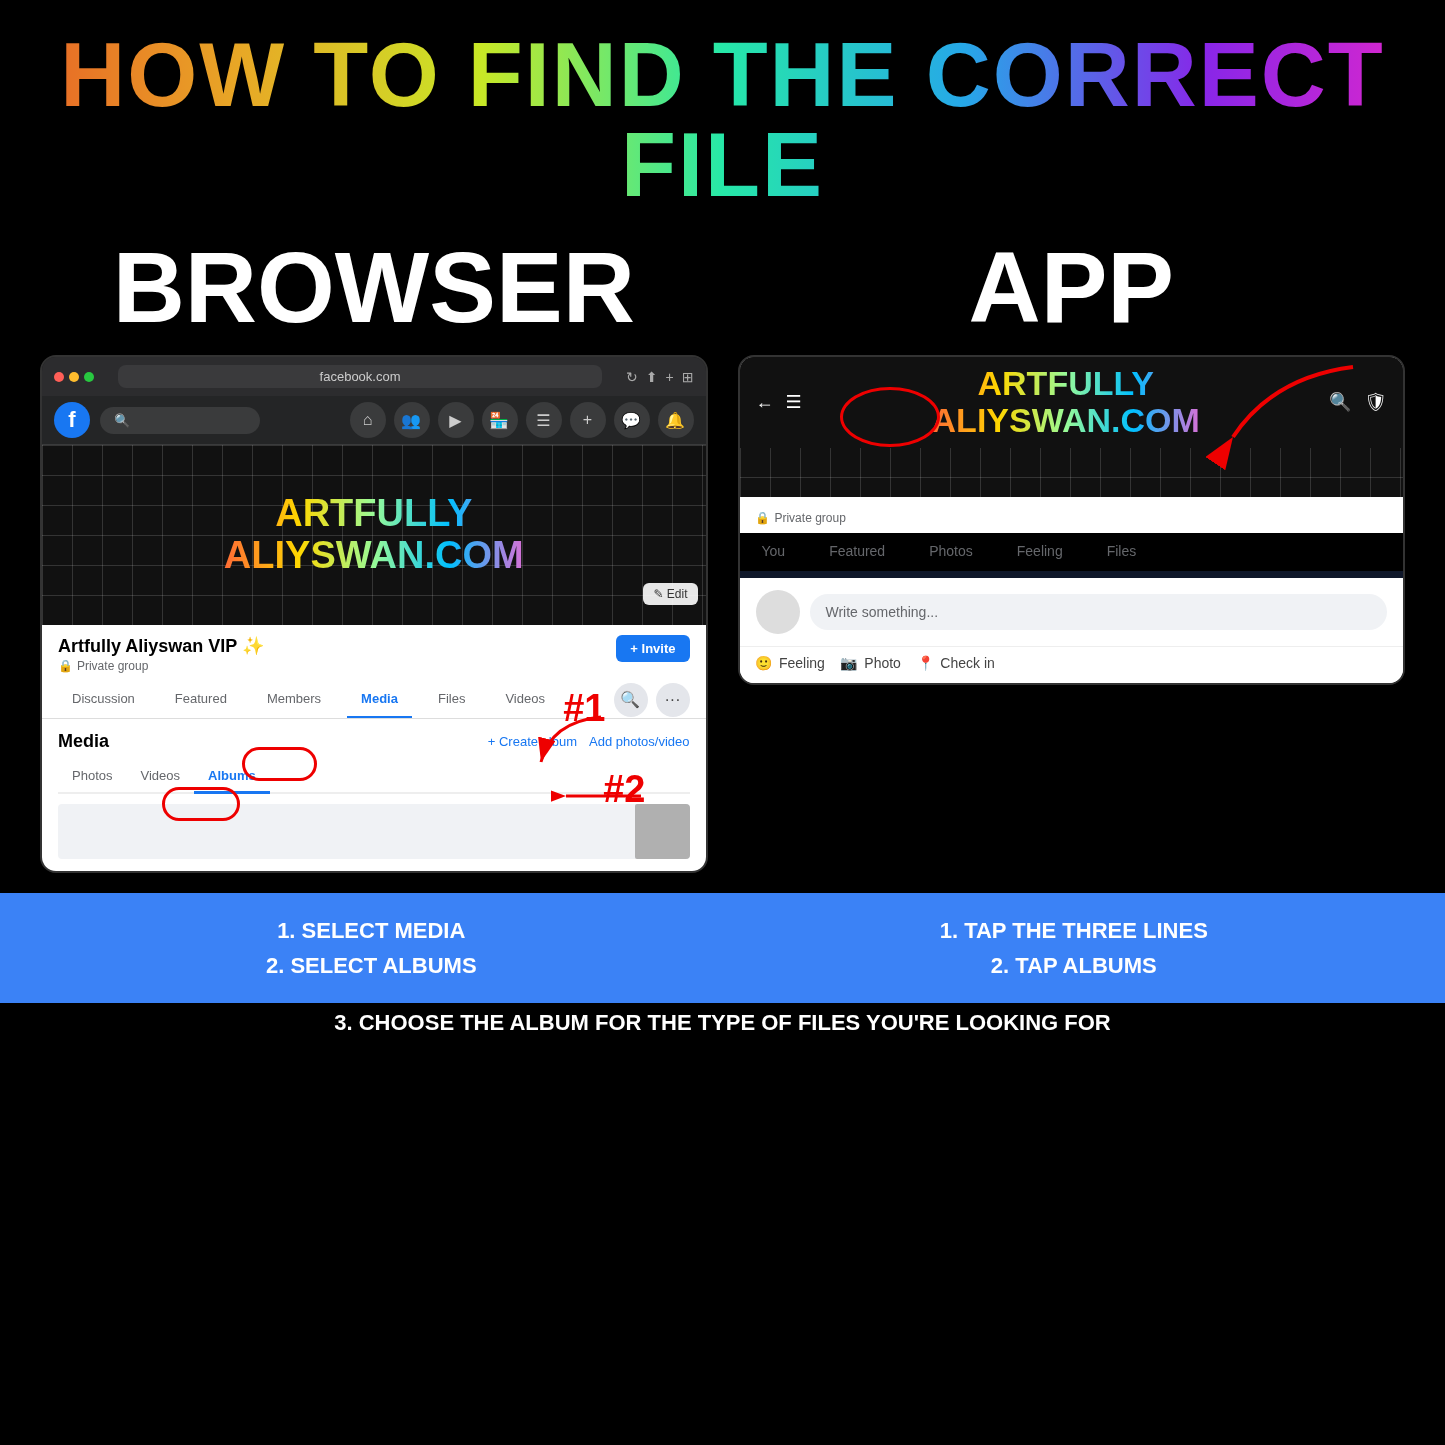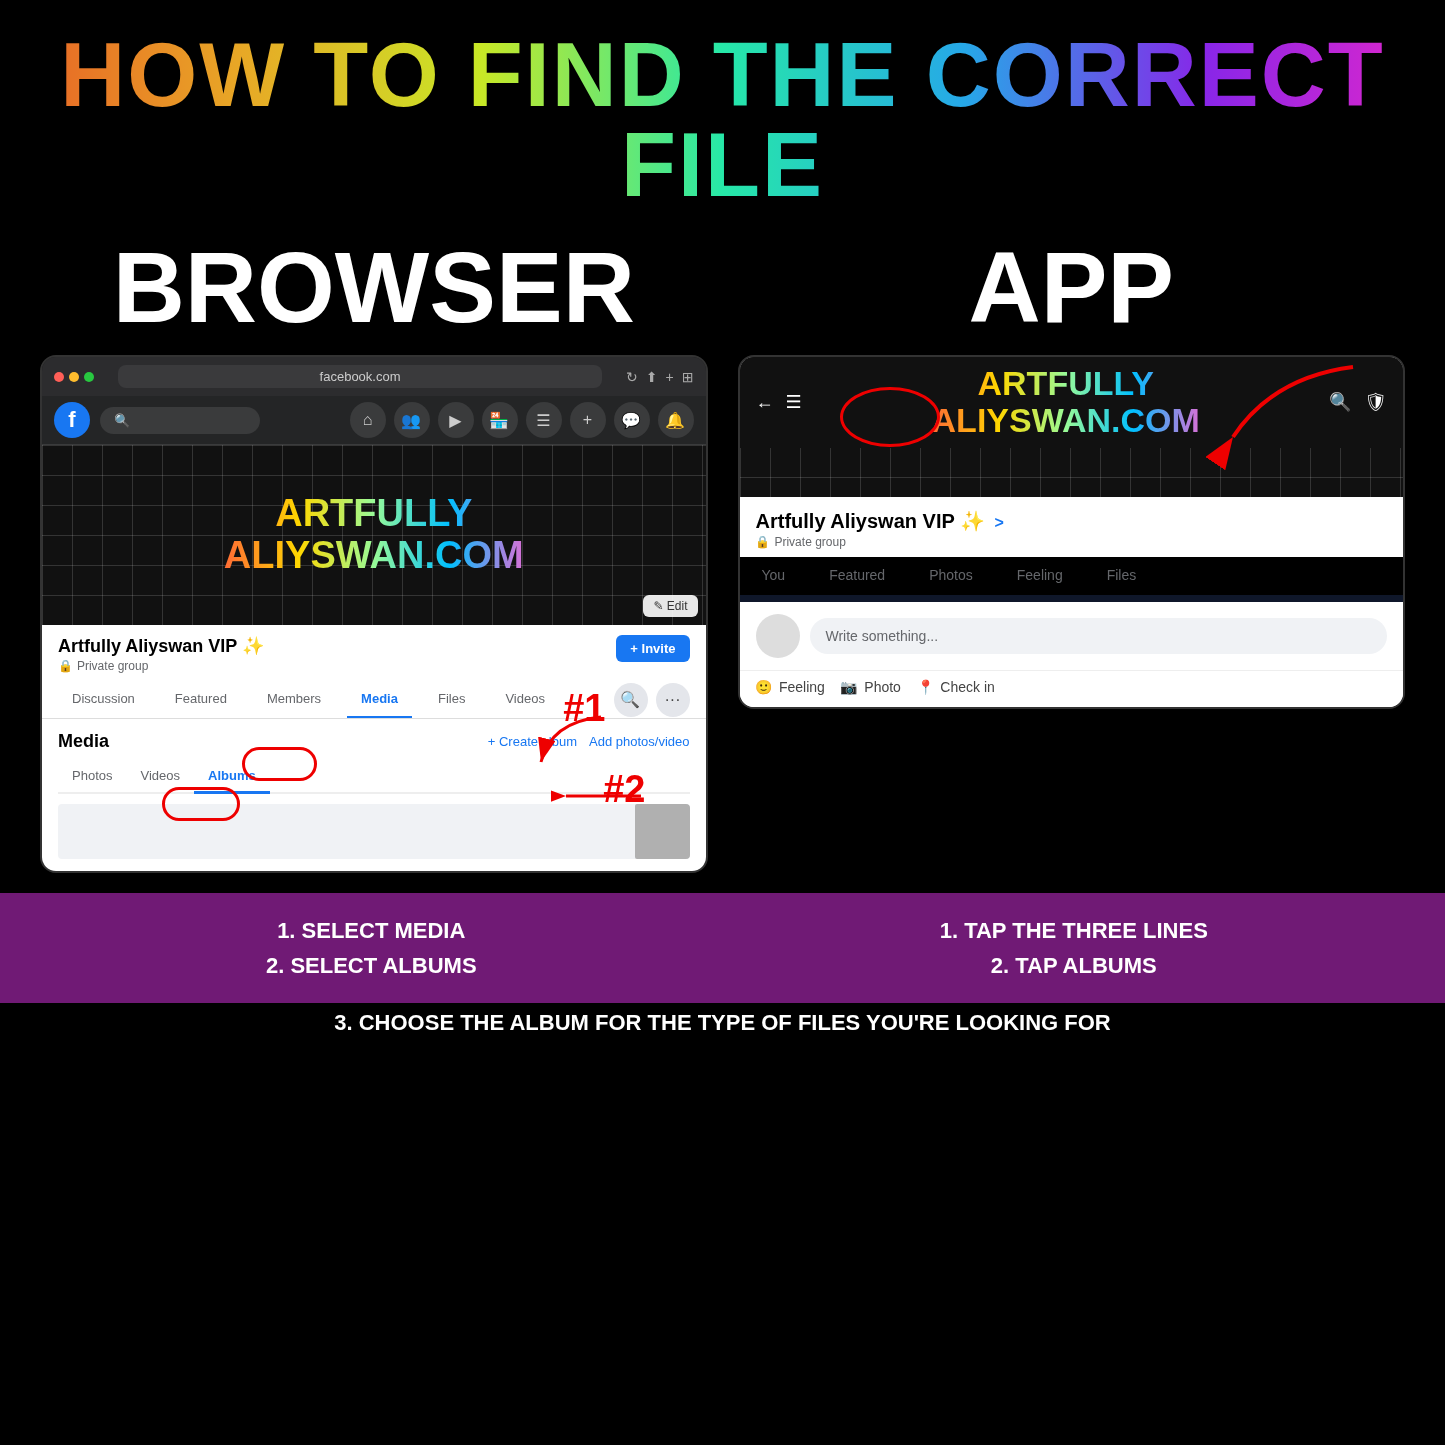--- a/index.html
+++ b/index.html
@@ -147,21 +147,21 @@
       background: linear-gradient(90deg, #ff6b35, #ffd700, #98fb98, #00bfff, #da70d6);
       -webkit-background-clip: text;
       -webkit-text-fill-color: transparent;
       background-clip: text;
       text-transform: uppercase;
       line-height: 1.1;
     }
 
     .edit-btn {
       position: absolute;
-      bottom: 8px; right: 8px;
+      bottom: 20px; right: 8px;
       background: rgba(255,255,255,0.9);
       border-radius: 6px;
       padding: 4px 10px;
       font-size: 12px;
       color: #333;
       display: flex; align-items: center; gap: 4px;
     }
 
     .fb-group-info {
       background: #fff;
@@ -376,21 +376,21 @@
       display: flex; align-items: center; gap: 6px;
       font-size: 14px;
       color: #444;
     }
     .action-feeling { color: #f5a623; }
     .action-photo { color: #4caf50; }
     .action-checkin { color: #f44336; }
 
     
     .bottom-text {
-      background: #701a75;
+      background: #3b82f6;
       padding: 20px 30px 20px;
       display: flex;
       justify-content: space-around;
       gap: 20px;
     }
     .bottom-col {
       flex: 1;
       text-align: center;
       color: #fff;
       font-size: 22px;
@@ -572,24 +572,20 @@
           <defs>
             <marker id="arrowhead3" markerWidth="8" markerHeight="6" refX="0" refY="3" orient="auto">
               <polygon points="8 0, 0 3, 8 6" fill="#e00"></polygon>
             </marker>
           </defs>
           <path d="M 180 10 Q 100 20 60 80" stroke="#e00" stroke-width="4" fill="none" marker-end="url(#arrowhead3)"></path>
         </svg>
       </div>
 
       <div class="app-group-info">
-        <div class="app-group-name">
-          <span>Artfully Aliyswan VIP ✨</span>
-          <span style="color:#1877f2;font-size:16px;margin-left:4px;">&gt;</span>
-        </div>
         <div class="app-group-private">
           <span>🔒</span>
           <span>Private group</span>
         </div>
       </div>
 
       <div class="app-group-tabs">
         <div class="app-tab">You</div>
         <div class="app-tab">Featured</div>
         <div class="app-tab">Photos</div>

